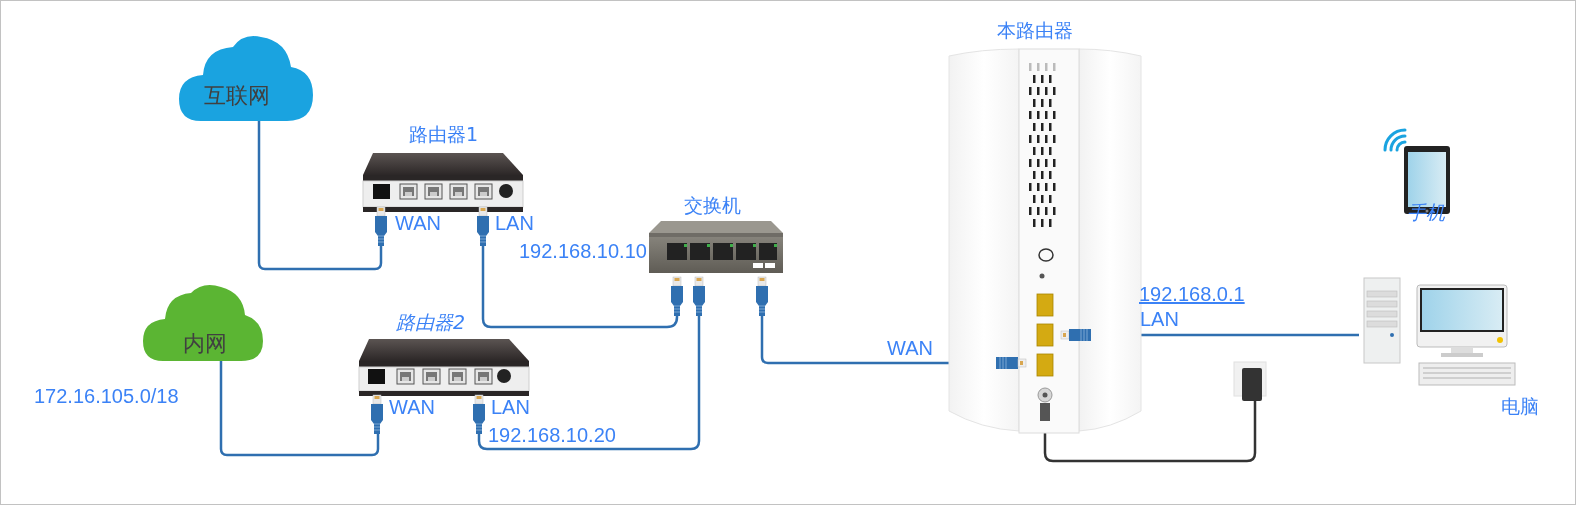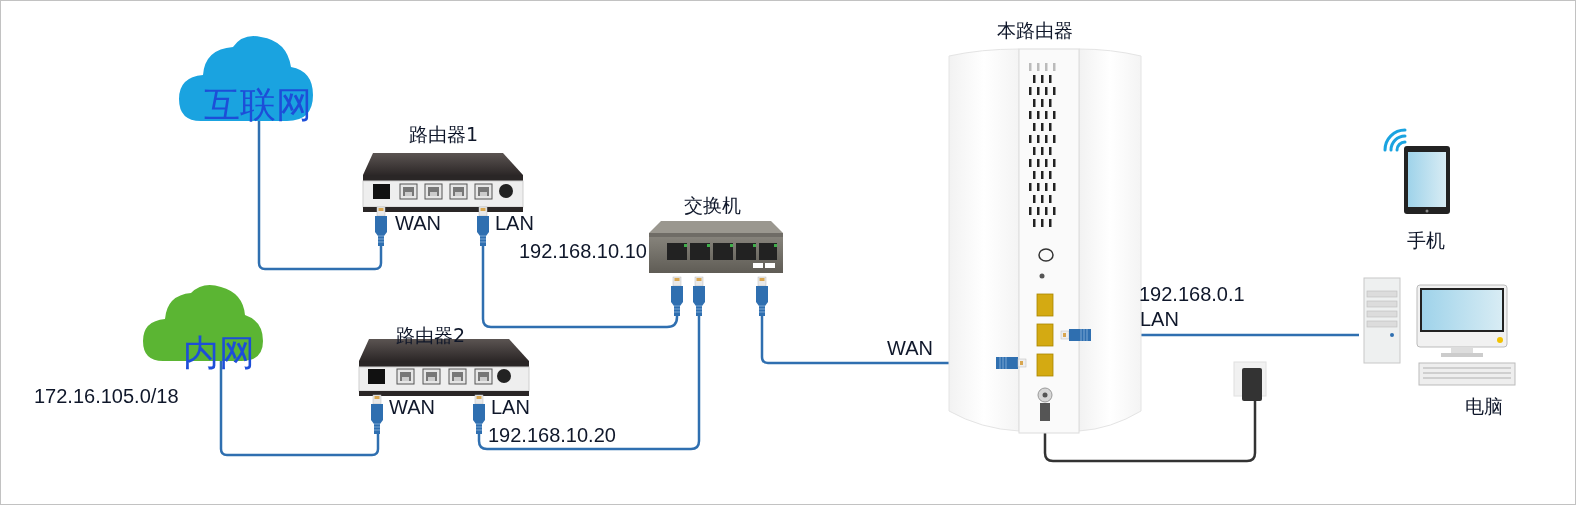--- a/index.html
+++ b/index.html
@@ -1,21 +1,21 @@
 <!DOCTYPE html>
 <html><head>
 <meta charset="utf-8">
 <style>
   html,body{margin:0;padding:0;background:#fff;}
   body{width:1576px;height:505px;overflow:hidden;font-family:"Liberation Sans","DejaVu Sans",sans-serif;}
   #stage{position:relative;width:1574px;height:503px;border:1px solid #c2c2c2;background:#fff;overflow:hidden;}
   svg#wires{position:absolute;left:0;top:0;width:1574px;height:503px;}
-  .lbl{position:absolute;color:#0f172a;font-size:20px;line-height:22px;white-space:nowrap;}
+  .lbl{position:absolute;color:#3b82f6;font-size:20px;line-height:22px;white-space:nowrap;}
   .lbl.cn{font-family:"DejaVu Sans",sans-serif;font-size:19px;}
-  .cloud-text{position:absolute;color:#1d4ed8;font-family:"DejaVu Sans",sans-serif;font-size:36px;white-space:nowrap;}
+  .cloud-text{position:absolute;color:#404040;font-family:"DejaVu Sans",sans-serif;font-size:22px;white-space:nowrap;}
 </style>
 </head>
 <body>
 
 <div id="stage">
 
   <svg id="wires" viewBox="0 0 1574 503">
     <defs>
       <linearGradient id="towerG" x1="0" x2="1">
         <stop offset="0" stop-color="#f2f2f2"></stop>
@@ -244,27 +244,27 @@
 
   <div class="cloud-text" style="left:203px;top:80px;">互联网</div>
   <div class="cloud-text" style="left:182px;top:328px;">内网</div>
   <div class="lbl" style="left:33px;top:384px;">172.16.105.0/18</div>
 
   <div class="lbl cn" style="left:408px;top:122px;">路由器1</div>
   <div class="lbl" style="left:394px;top:211px;">WAN</div>
   <div class="lbl" style="left:494px;top:211px;">LAN</div>
   <div class="lbl" style="left:518px;top:239px;">192.168.10.10</div>
 
-  <div class="lbl cn" style="left:395px;top:323px;">路由器2</div>
+  <div class="lbl cn" style="left:395px;top:310px;font-style:italic;">路由器2</div>
   <div class="lbl" style="left:388px;top:395px;">WAN</div>
   <div class="lbl" style="left:490px;top:395px;">LAN</div>
   <div class="lbl" style="left:487px;top:423px;">192.168.10.20</div>
 
   <div class="lbl cn" style="left:683px;top:193px;">交换机</div>
 
   <div class="lbl cn" style="left:996px;top:18px;">本路由器</div>
   <div class="lbl" style="left:886px;top:336px;">WAN</div>
-  <div class="lbl" style="left:1138px;top:282px;">192.168.0.1</div>
+  <div class="lbl" style="left:1138px;top:282px;text-decoration:underline;">192.168.0.1</div>
   <div class="lbl" style="left:1139px;top:307px;">LAN</div>
 
-  <div class="lbl cn" style="left:1406px;top:228px;">手机</div>
-  <div class="lbl cn" style="left:1464px;top:394px;">电脑</div>
+  <div class="lbl cn" style="left:1406px;top:200px;font-style:italic;">手机</div>
+  <div class="lbl cn" style="left:1500px;top:394px;">电脑</div>
 </div>
 
 </body></html>

